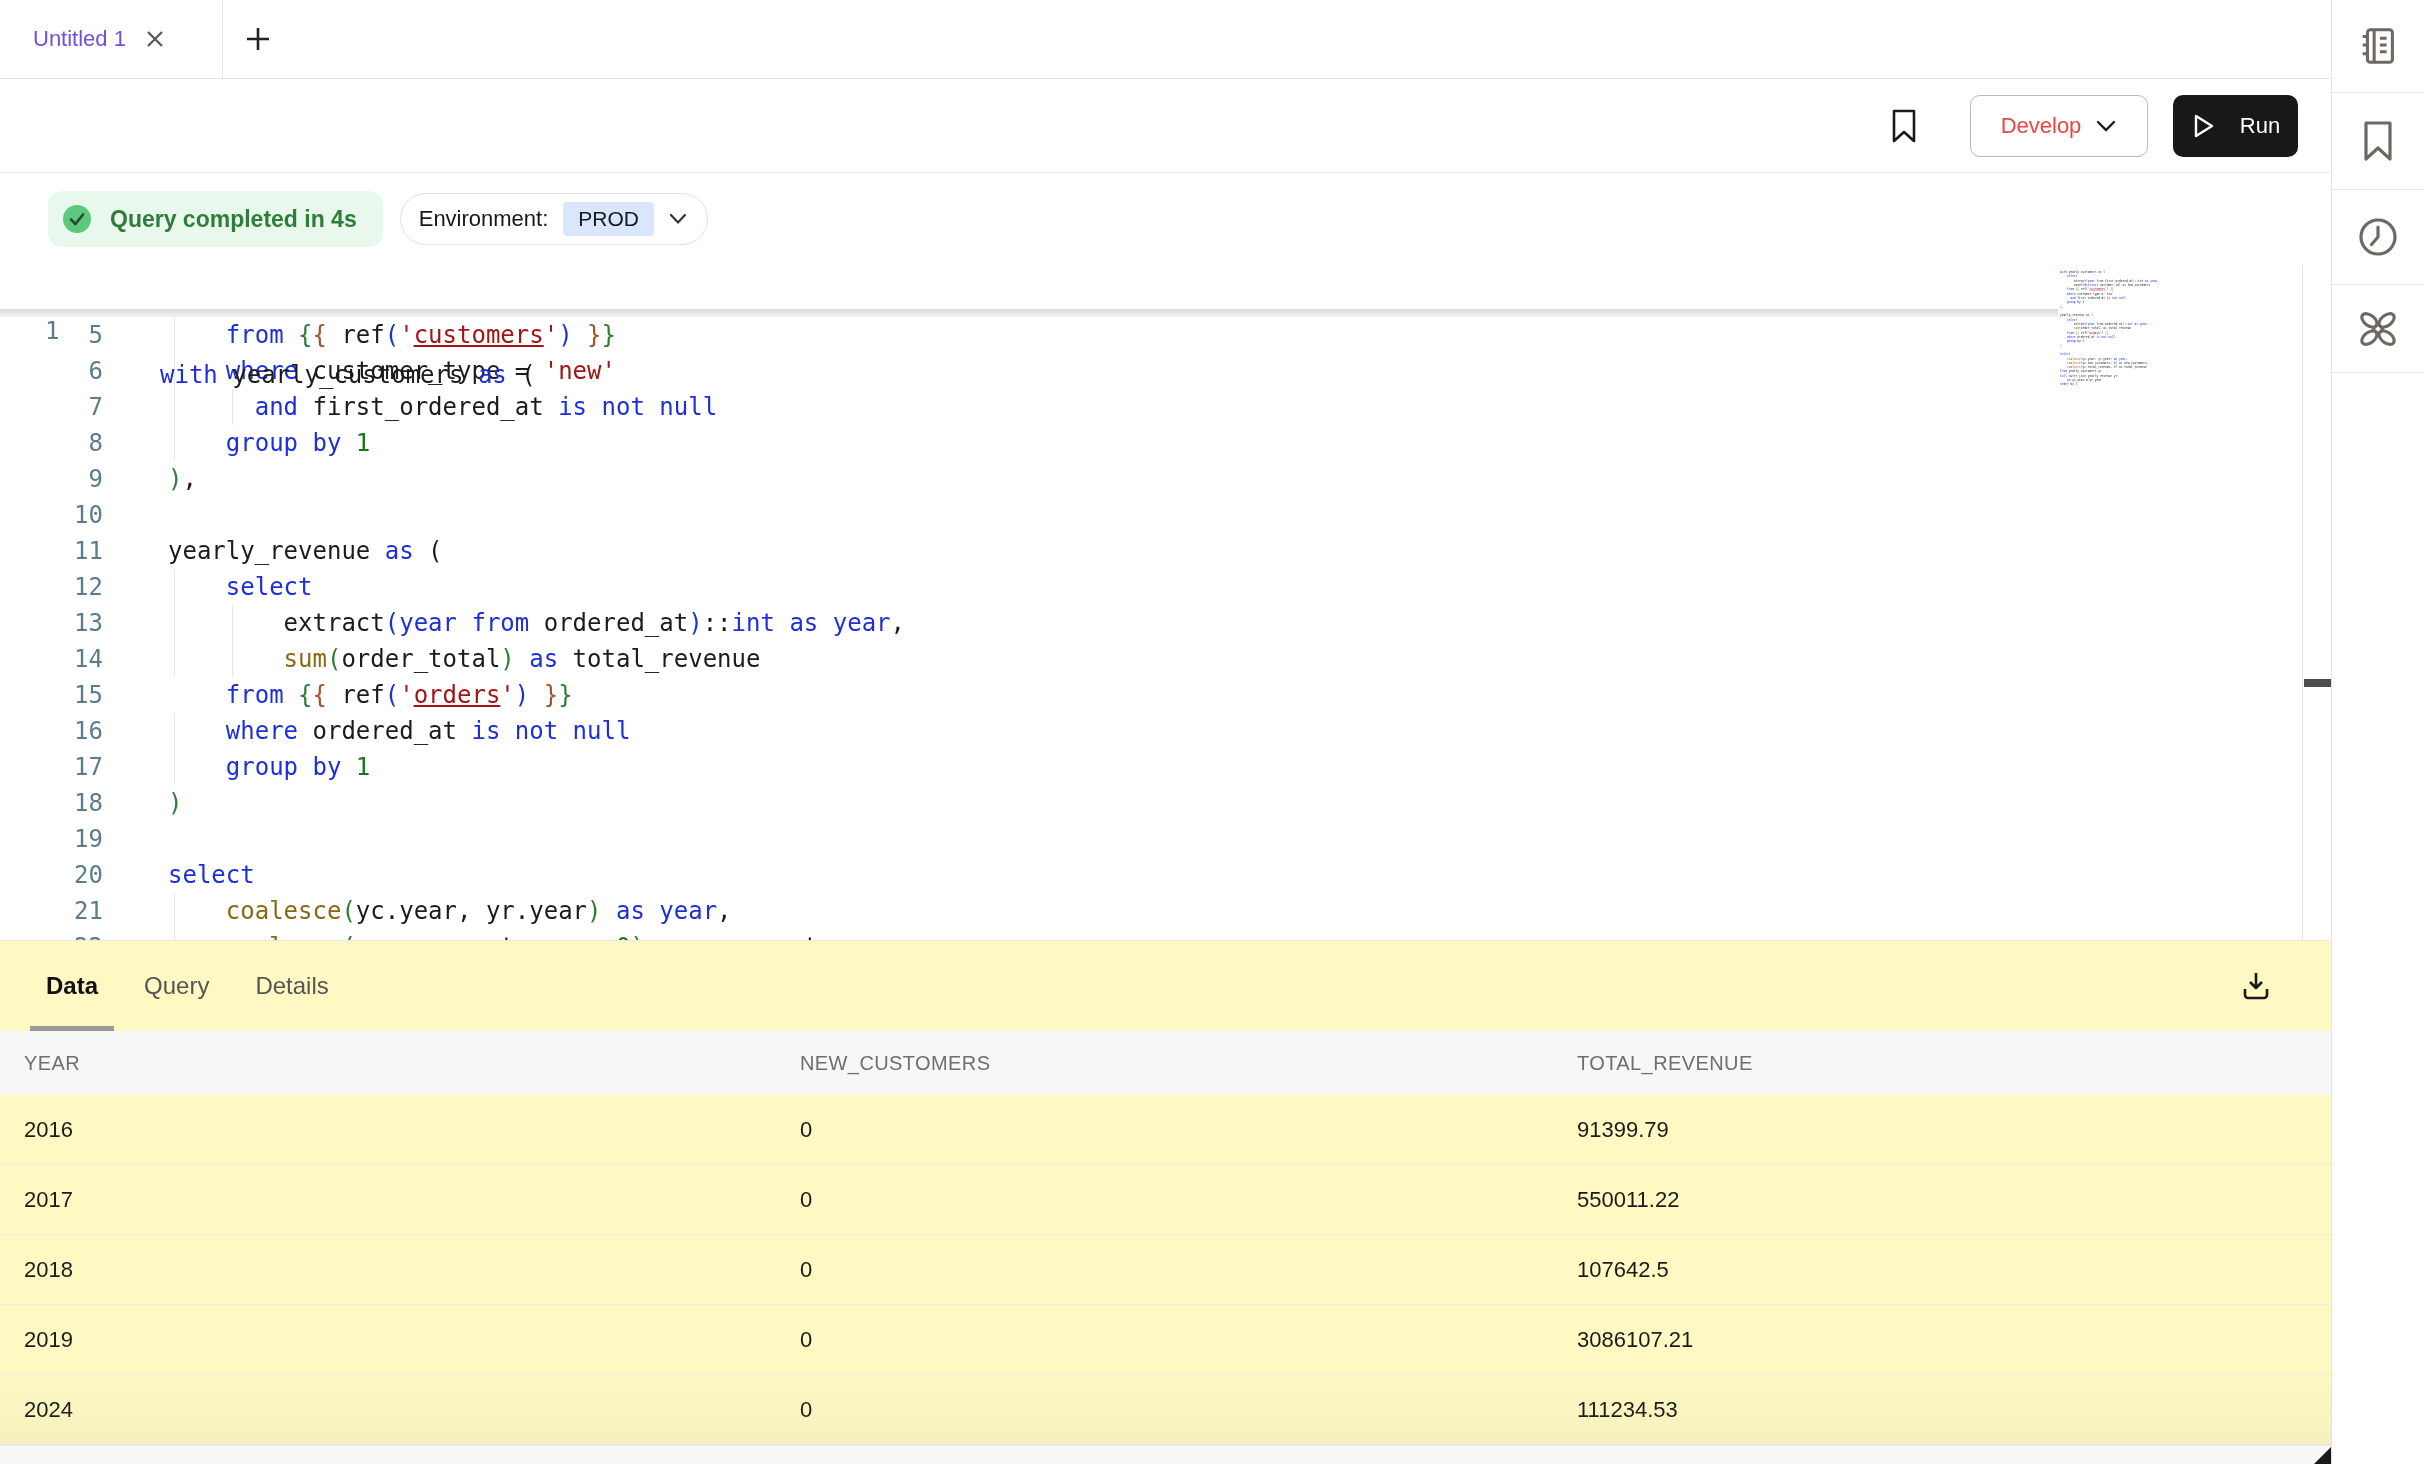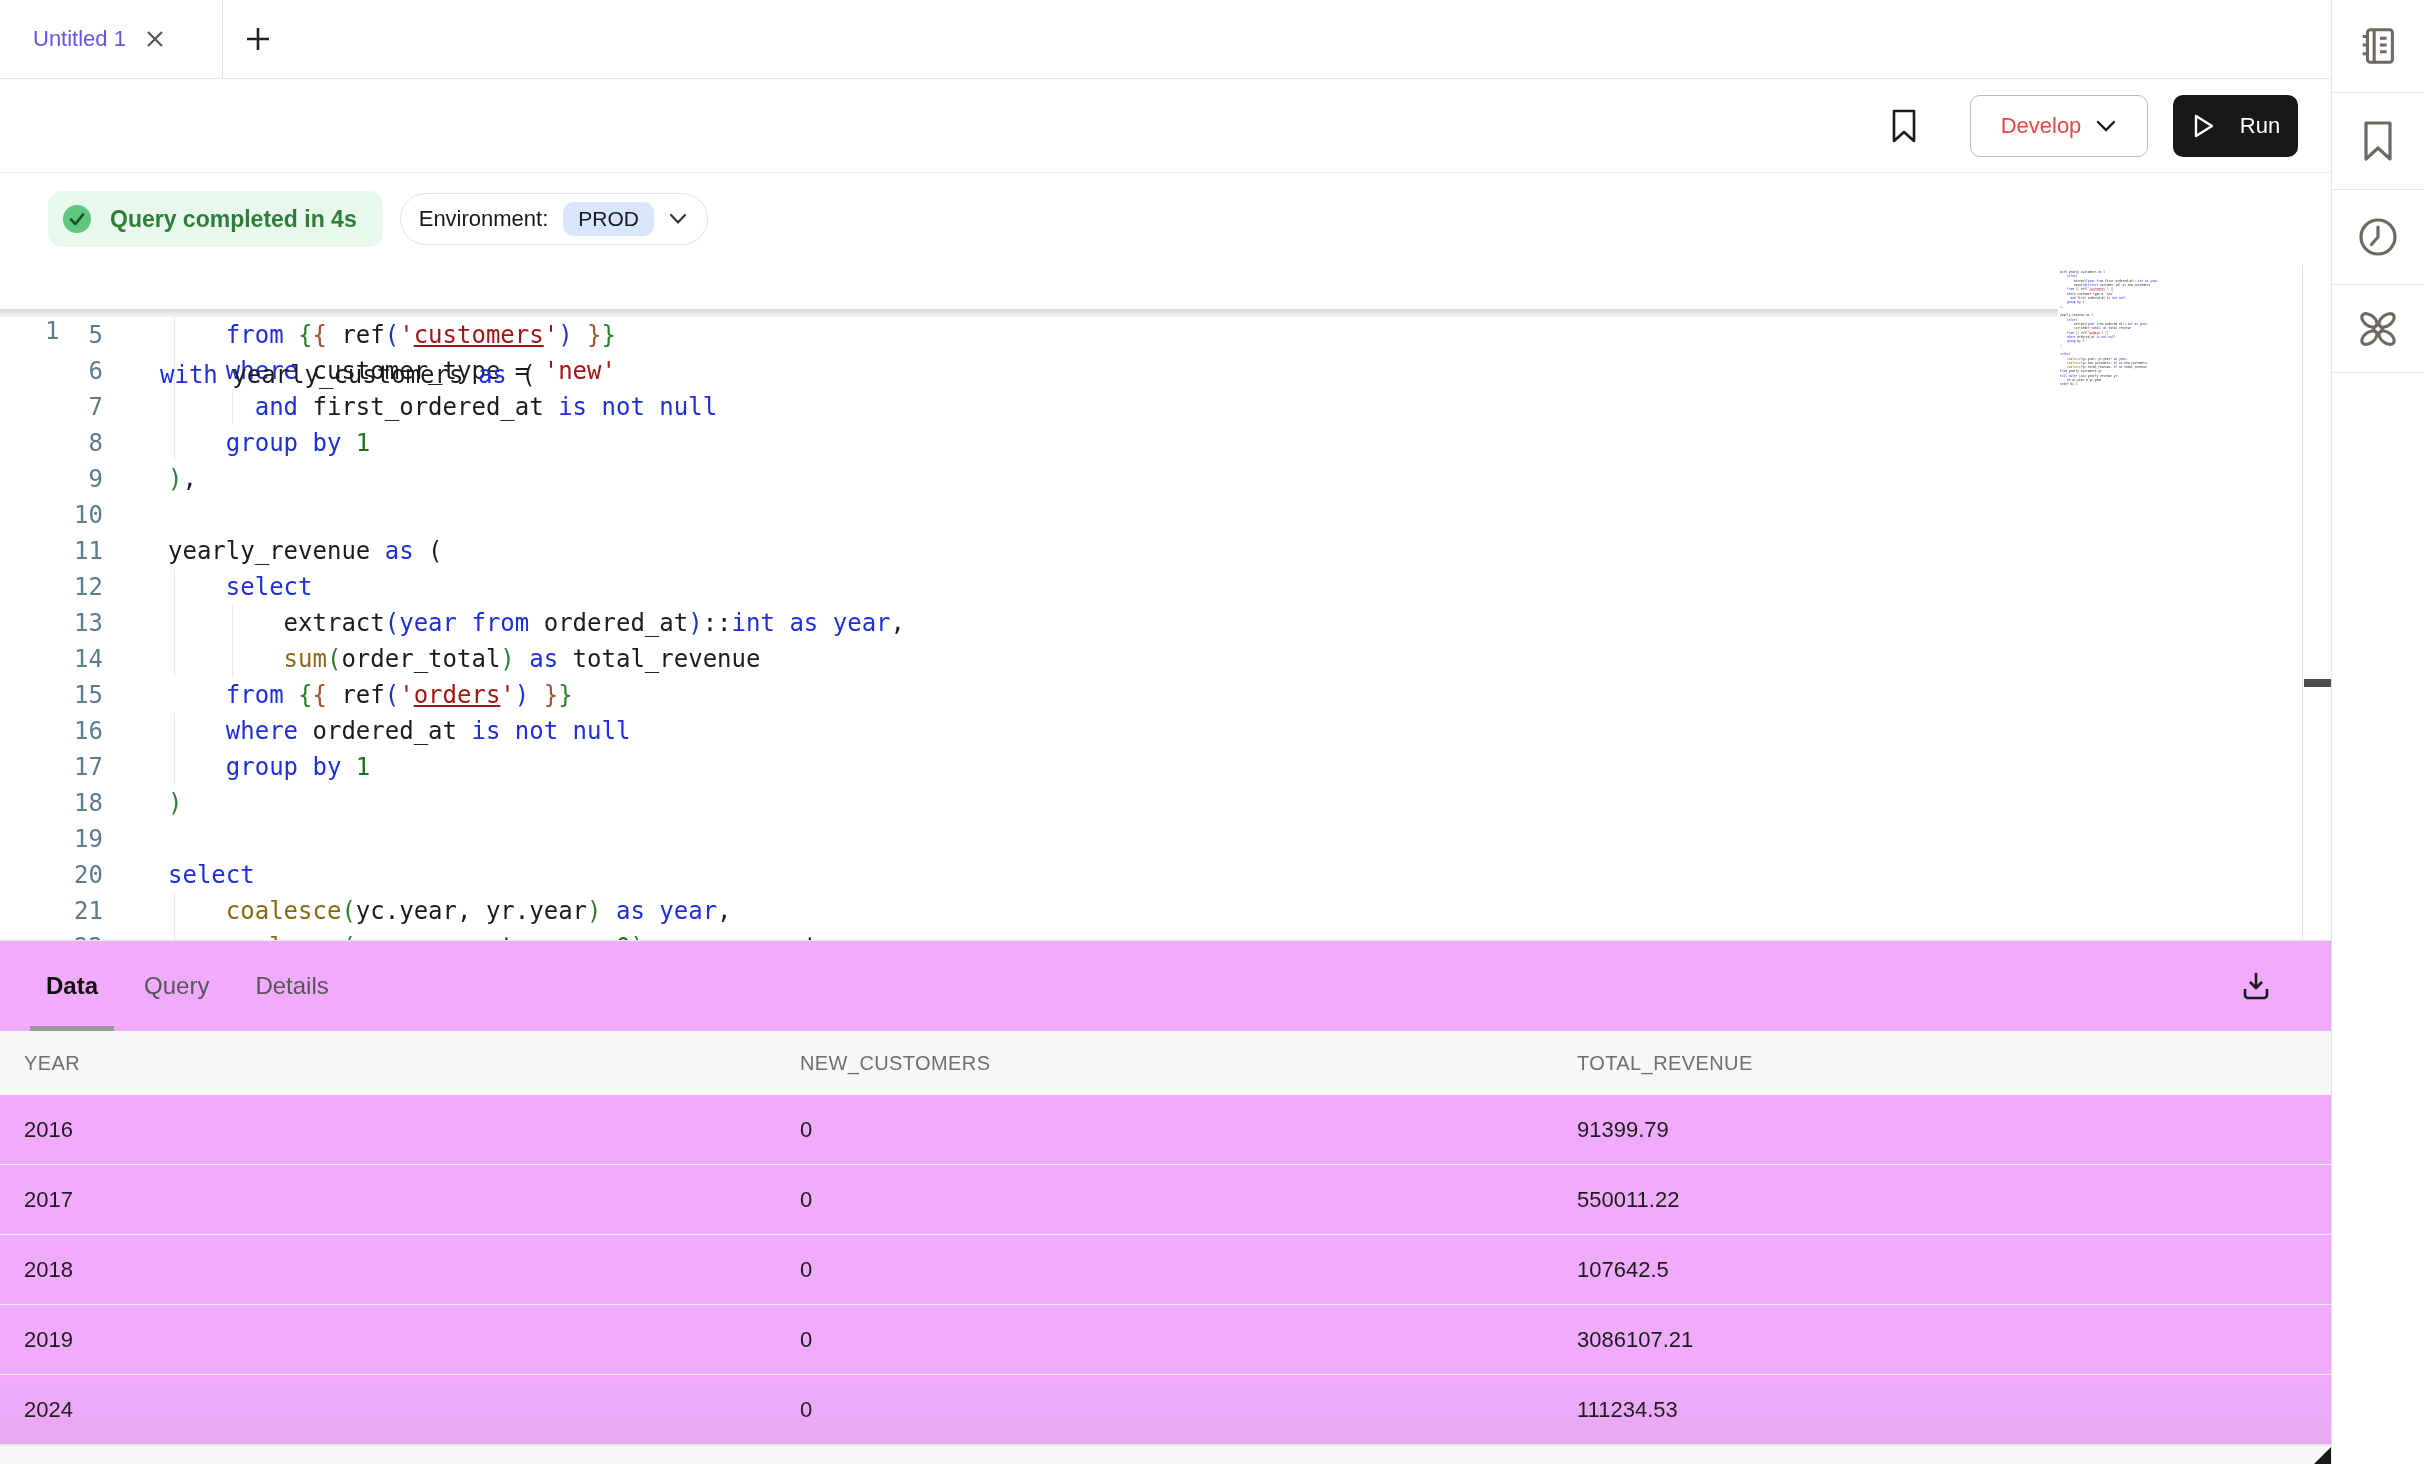--- a/index.html
+++ b/index.html
@@ -22,21 +22,21 @@
   .btn { display:flex; align-items:center; justify-content:center; height:62px; border-radius:10px; font-size:22px; cursor:pointer; }
   .btn-develop { width:178px; border:1px solid #b9b9b9; background:#fff; color:#ef4444; gap:14px; margin-right:25px; }
   .btn-run { width:125px; background:var(--run-bg,#181818); color:#fff; gap:23px; font-weight:500; border:none; }
 
   
   .statusrow { height:92px; display:flex; align-items:center; padding-left:48px; gap:17px; }
   .pill-status { display:flex; align-items:center; gap:18px; height:56px; padding:0 26px 0 14px; border-radius:14px;
     background:var(--status-green-bg,#e9f8ec); color:var(--status-green-text,#2e7d3b); font-size:23px; font-weight:600; }
   .pill-env { display:flex; align-items:center; gap:15px; height:52px; padding:0 20px 0 18px; border-radius:26px;
     border:1px solid #e2e2e2; background:#fff; font-size:22px; color:#16181d; }
-  .env-chip { background:var(--prod-chip-bg,#d9e6fc); color:#16181d; border-radius:10px; padding:5px 15px; font-size:21px; font-weight:500; }
+  .env-chip { background:var(--prod-chip-bg,#d9e6fc); color:#16181d; border-radius:4px; padding:5px 15px; font-size:21px; font-weight:500; }
 
   
   .editor { position:relative; height:675px; background:#fff; overflow:hidden;
     font-family:"DejaVu Sans Mono", monospace; font-size:24px; }
   .cl { position:relative; height:36px; line-height:36px; white-space:pre; }
   .ln { position:absolute; left:0; width:95px; text-align:right; color:#5b7c8c; }
   .code { position:absolute; left:160px; }
   .sticky { position:relative; height:44px; line-height:44px; background:#fff; white-space:pre; z-index:3; }
   .sticky .ln { text-align:left; padding-left:45px; }
   .sticky-shadow { position:absolute; top:44px; left:0; width:2058px; height:8px; z-index:2;
@@ -44,21 +44,21 @@
   #code-lines { position:absolute; top:52px; left:8px; right:29px; }
   .guide { position:absolute; top:0; bottom:0; width:1px; background:#e8e8e8; }
   .g1 { left:166px; } .g2 { left:224px; }
   .tok-link { text-decoration:underline; }
   .minimap { position:absolute; left:2060px; top:5px; width:152px; height:124px; overflow:hidden; background:#fff; z-index:4; }
   .minimap-inner { transform:scale(0.12); transform-origin:0 0; width:1260px; }
   .vscroll { position:absolute; top:0; bottom:0; left:2302px; width:29px; border-left:1px solid #e3e3e3; background:#fff; z-index:5; }
   .vthumb { position:absolute; top:414px; left:1px; width:27px; height:8px; background:#4d4d4d; }
 
   
-  .panel { height:524px; position:relative; border-top:1px solid #e9e9e9; box-shadow:0 -2px 4px rgba(0,0,0,0.03); background:#f0abfc; }
+  .panel { height:524px; position:relative; border-top:1px solid #e9e9e9; box-shadow:0 -2px 4px rgba(0,0,0,0.03); background:#fef9c3; }
   .tabs-row { height:90px; display:flex; align-items:center; padding-left:30px; gap:14px; position:relative; }
   .ptab { position:relative; height:100%; display:flex; align-items:center; padding:0 16px; font-size:24px; color:#555; cursor:pointer; }
   .ptab.active { color:#111; font-weight:700; }
   .ptab.active::after { content:""; position:absolute; left:0; right:0; bottom:0; height:5px; background:#999; }
   .download-btn { position:absolute; right:57px; top:50%; transform:translateY(-50%); cursor:pointer; }
   .thead { display:grid; grid-template-columns:776px 777px 1fr; height:64px; align-items:center;
     background:#f7f7f8; color:#6f6f6f; font-size:20px; letter-spacing:0.4px; }
   .thead > div { padding-left:24px; }
   .trow { display:grid; grid-template-columns:776px 777px 1fr; height:70px; align-items:center;
     border-bottom:1px solid #ececec; font-size:22px; color:#1b1b1b; cursor:default; }

